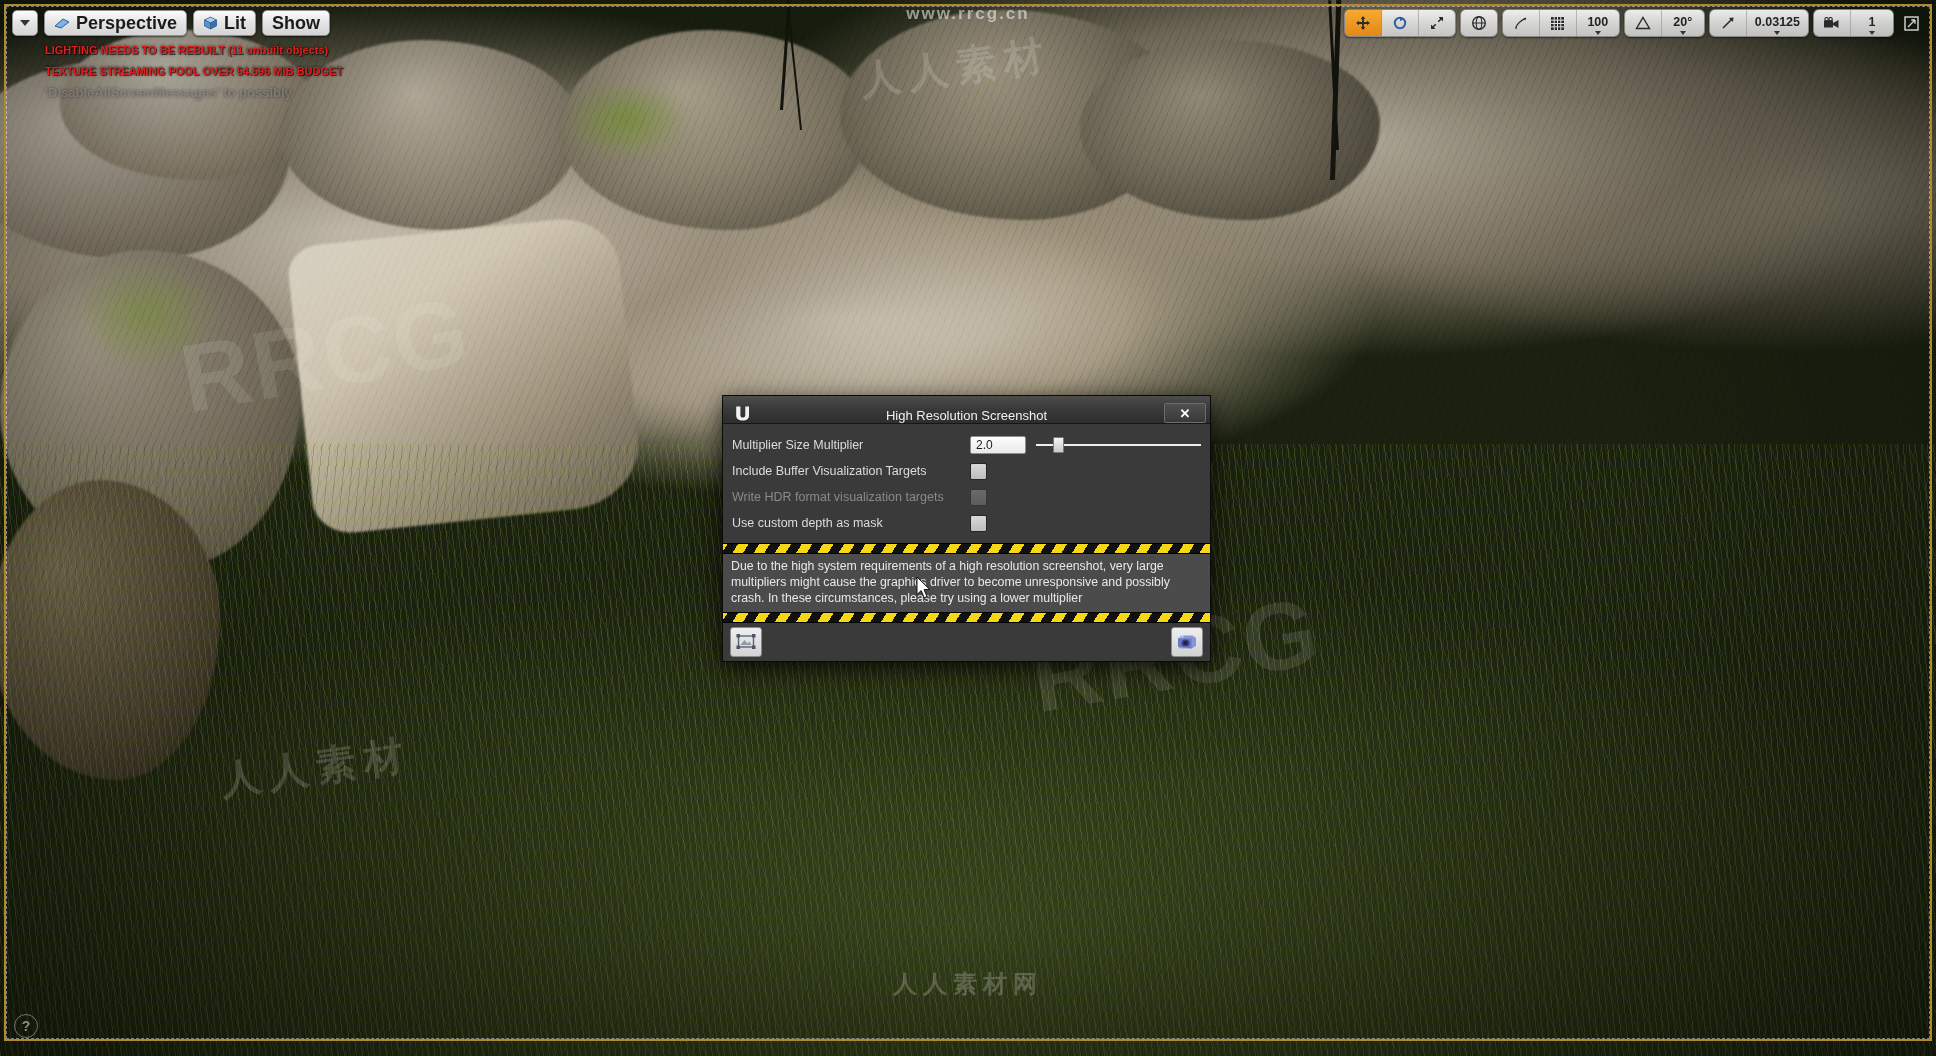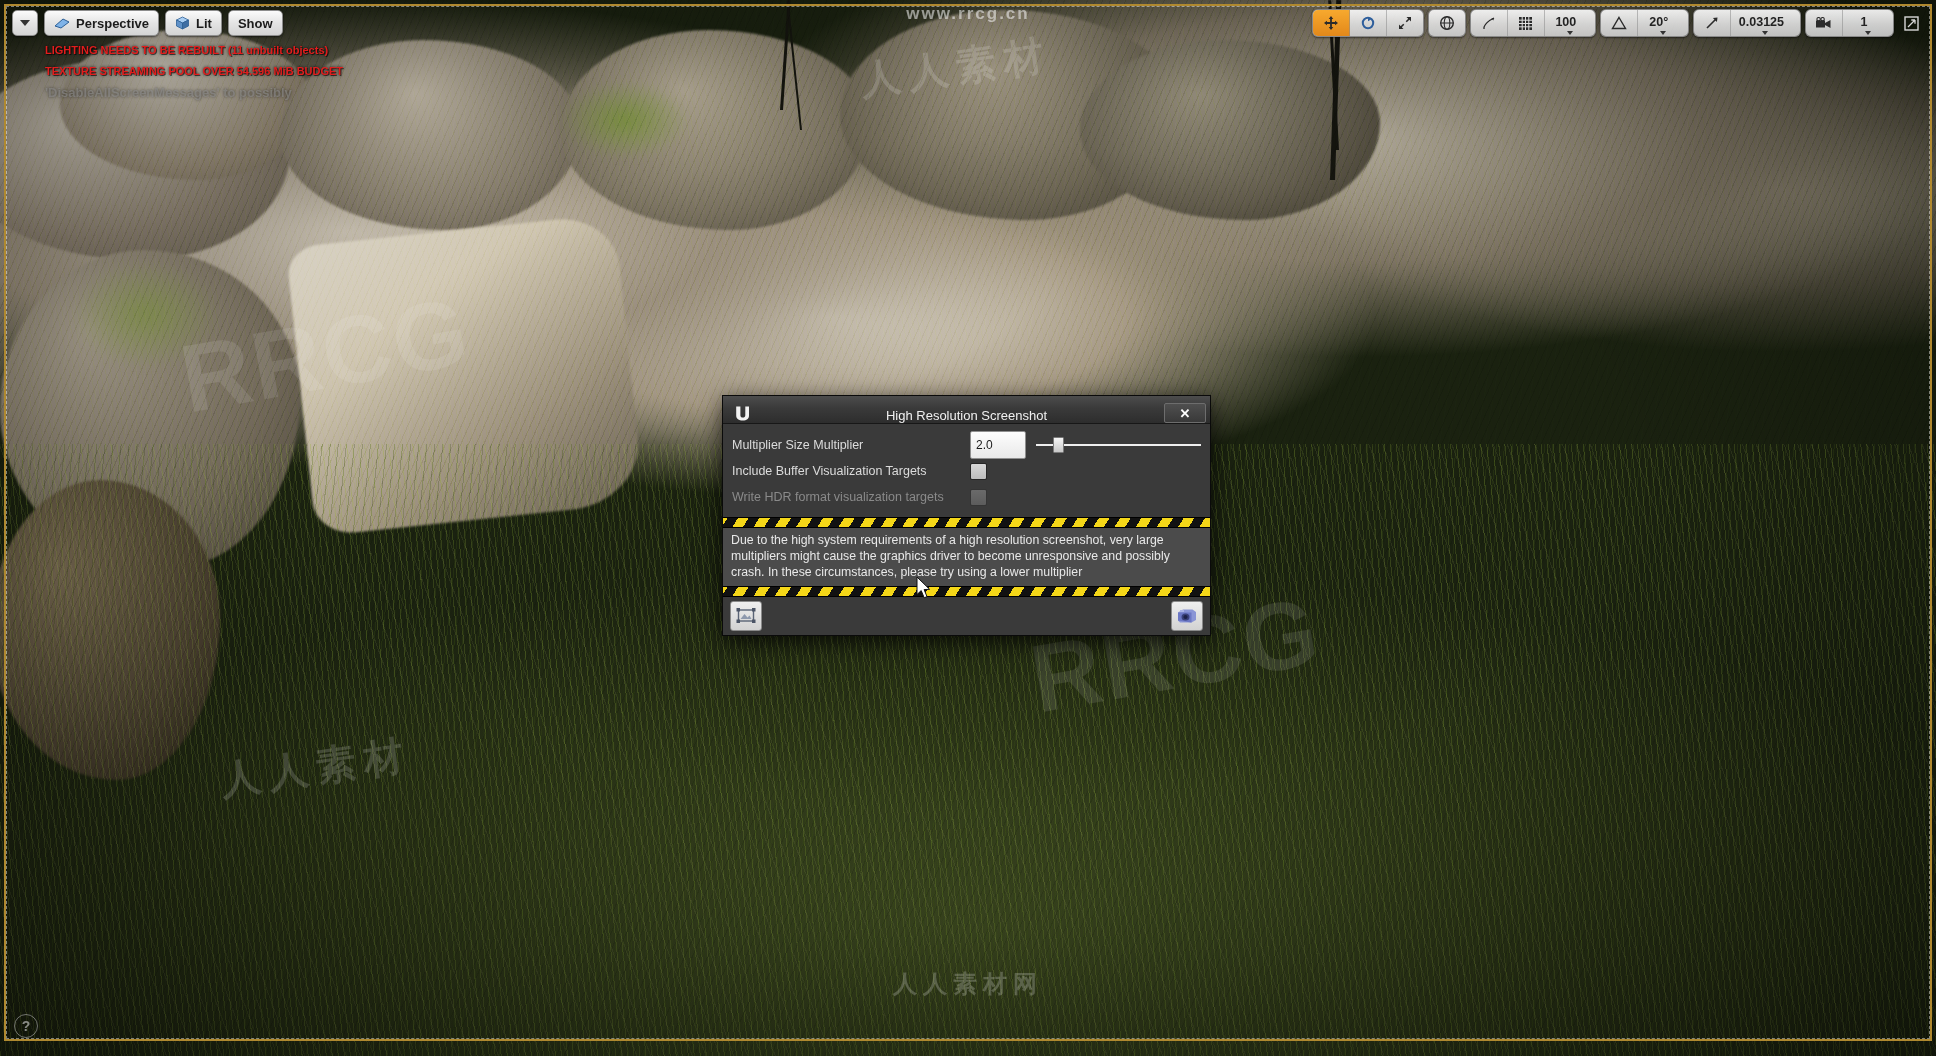--- a/index.html
+++ b/index.html
@@ -110,21 +110,21 @@
   }
   .vp-btn {
     display: flex; align-items: center; gap: 6px;
     height: 24px;
     padding: 0 9px;
     border-radius: 5px;
     background: linear-gradient(180deg, #fbfbfb 0%, #e4e4e4 50%, #d4d4d4 100%);
     border: 1px solid #8d8d8d;
     box-shadow: 0 1px 2px rgba(0,0,0,.55);
     color: #1b1b1b;
-    font-size: 13px;
+    font-size: 18px;
     font-weight: 700;
     white-space: nowrap;
     cursor: pointer;
   }
   .vp-btn.icon-only { padding: 0 7px; }
   .caret-down {
     width: 0; height: 0;
     border-left: 5px solid transparent;
     border-right: 5px solid transparent;
     border-top: 6px solid #333;
@@ -184,21 +184,21 @@
   }
   .tr-item:last-child { border-right: none; }
   .tr-item.active { background: linear-gradient(180deg, #f7a92e 0%, #e2881a 100%); }
   .tr-item .mini-caret {
     position: absolute; bottom: 1px; left: 50%; transform: translateX(-50%);
     width: 0; height: 0;
     border-left: 3px solid transparent;
     border-right: 3px solid transparent;
     border-top: 4px solid #333;
   }
-  .tr-num { padding: 0 16px 3px 8px; }
+  .tr-num { padding: 0 8px 3px 8px; }
   .tr-loose {
     height: 26px; width: 26px;
     display:flex; align-items:center; justify-content:center;
     cursor: pointer;
   }
 
   
   .help-btn {
     position: absolute;
     left: 14px; bottom: 18px;
@@ -273,21 +273,21 @@
     margin-bottom: 2px;
   }
   .dlg-label {
     width: 238px;
     color: #dcdcdc;
     font-size: 12.5px;
     white-space: nowrap;
   }
   .dlg-label.disabled { color: #8a8a8a; }
   .spin-input {
-    width: 56px; height: 28px;
+    width: 56px; height: 18px;
     background: linear-gradient(180deg, #fdfdfd 0%, #e9e9e9 100%);
     border: 1px solid #8f8f8f;
     border-radius: 2px;
     display: flex; align-items: center;
     padding: 0 5px;
     color: #1a1a1a;
     font-size: 12px;
     box-sizing: border-box;
     cursor: text;
   }
@@ -572,20 +572,24 @@
         <div class="dlg-label">Include Buffer Visualization Targets</div>
         <div class="chk"></div>
       </div>
 
       <div class="dlg-row">
         <div class="dlg-label disabled">Write HDR format visualization targets</div>
         <div class="chk disabled"></div>
       </div>
 
 
+      <div class="dlg-row">
+        <div class="dlg-label">Use custom depth as mask</div>
+        <div class="chk"></div>
+      </div>
     </div>
 
     <div class="hazard"></div>
     <div class="dlg-note">Due to the high system requirements of a high resolution screenshot, very large multipliers might cause the graphics driver to become unresponsive and possibly crash. In these circumstances, please try using a lower multiplier</div>
     <div class="hazard"></div>
 
     <div class="dlg-footer">
       <div class="tool-btn">
         <svg width="20" height="18" viewBox="0 0 20 18">
           <rect x="2.5" y="3" width="15" height="11" fill="none" stroke="#5a6476" stroke-width="1.4"></rect>

